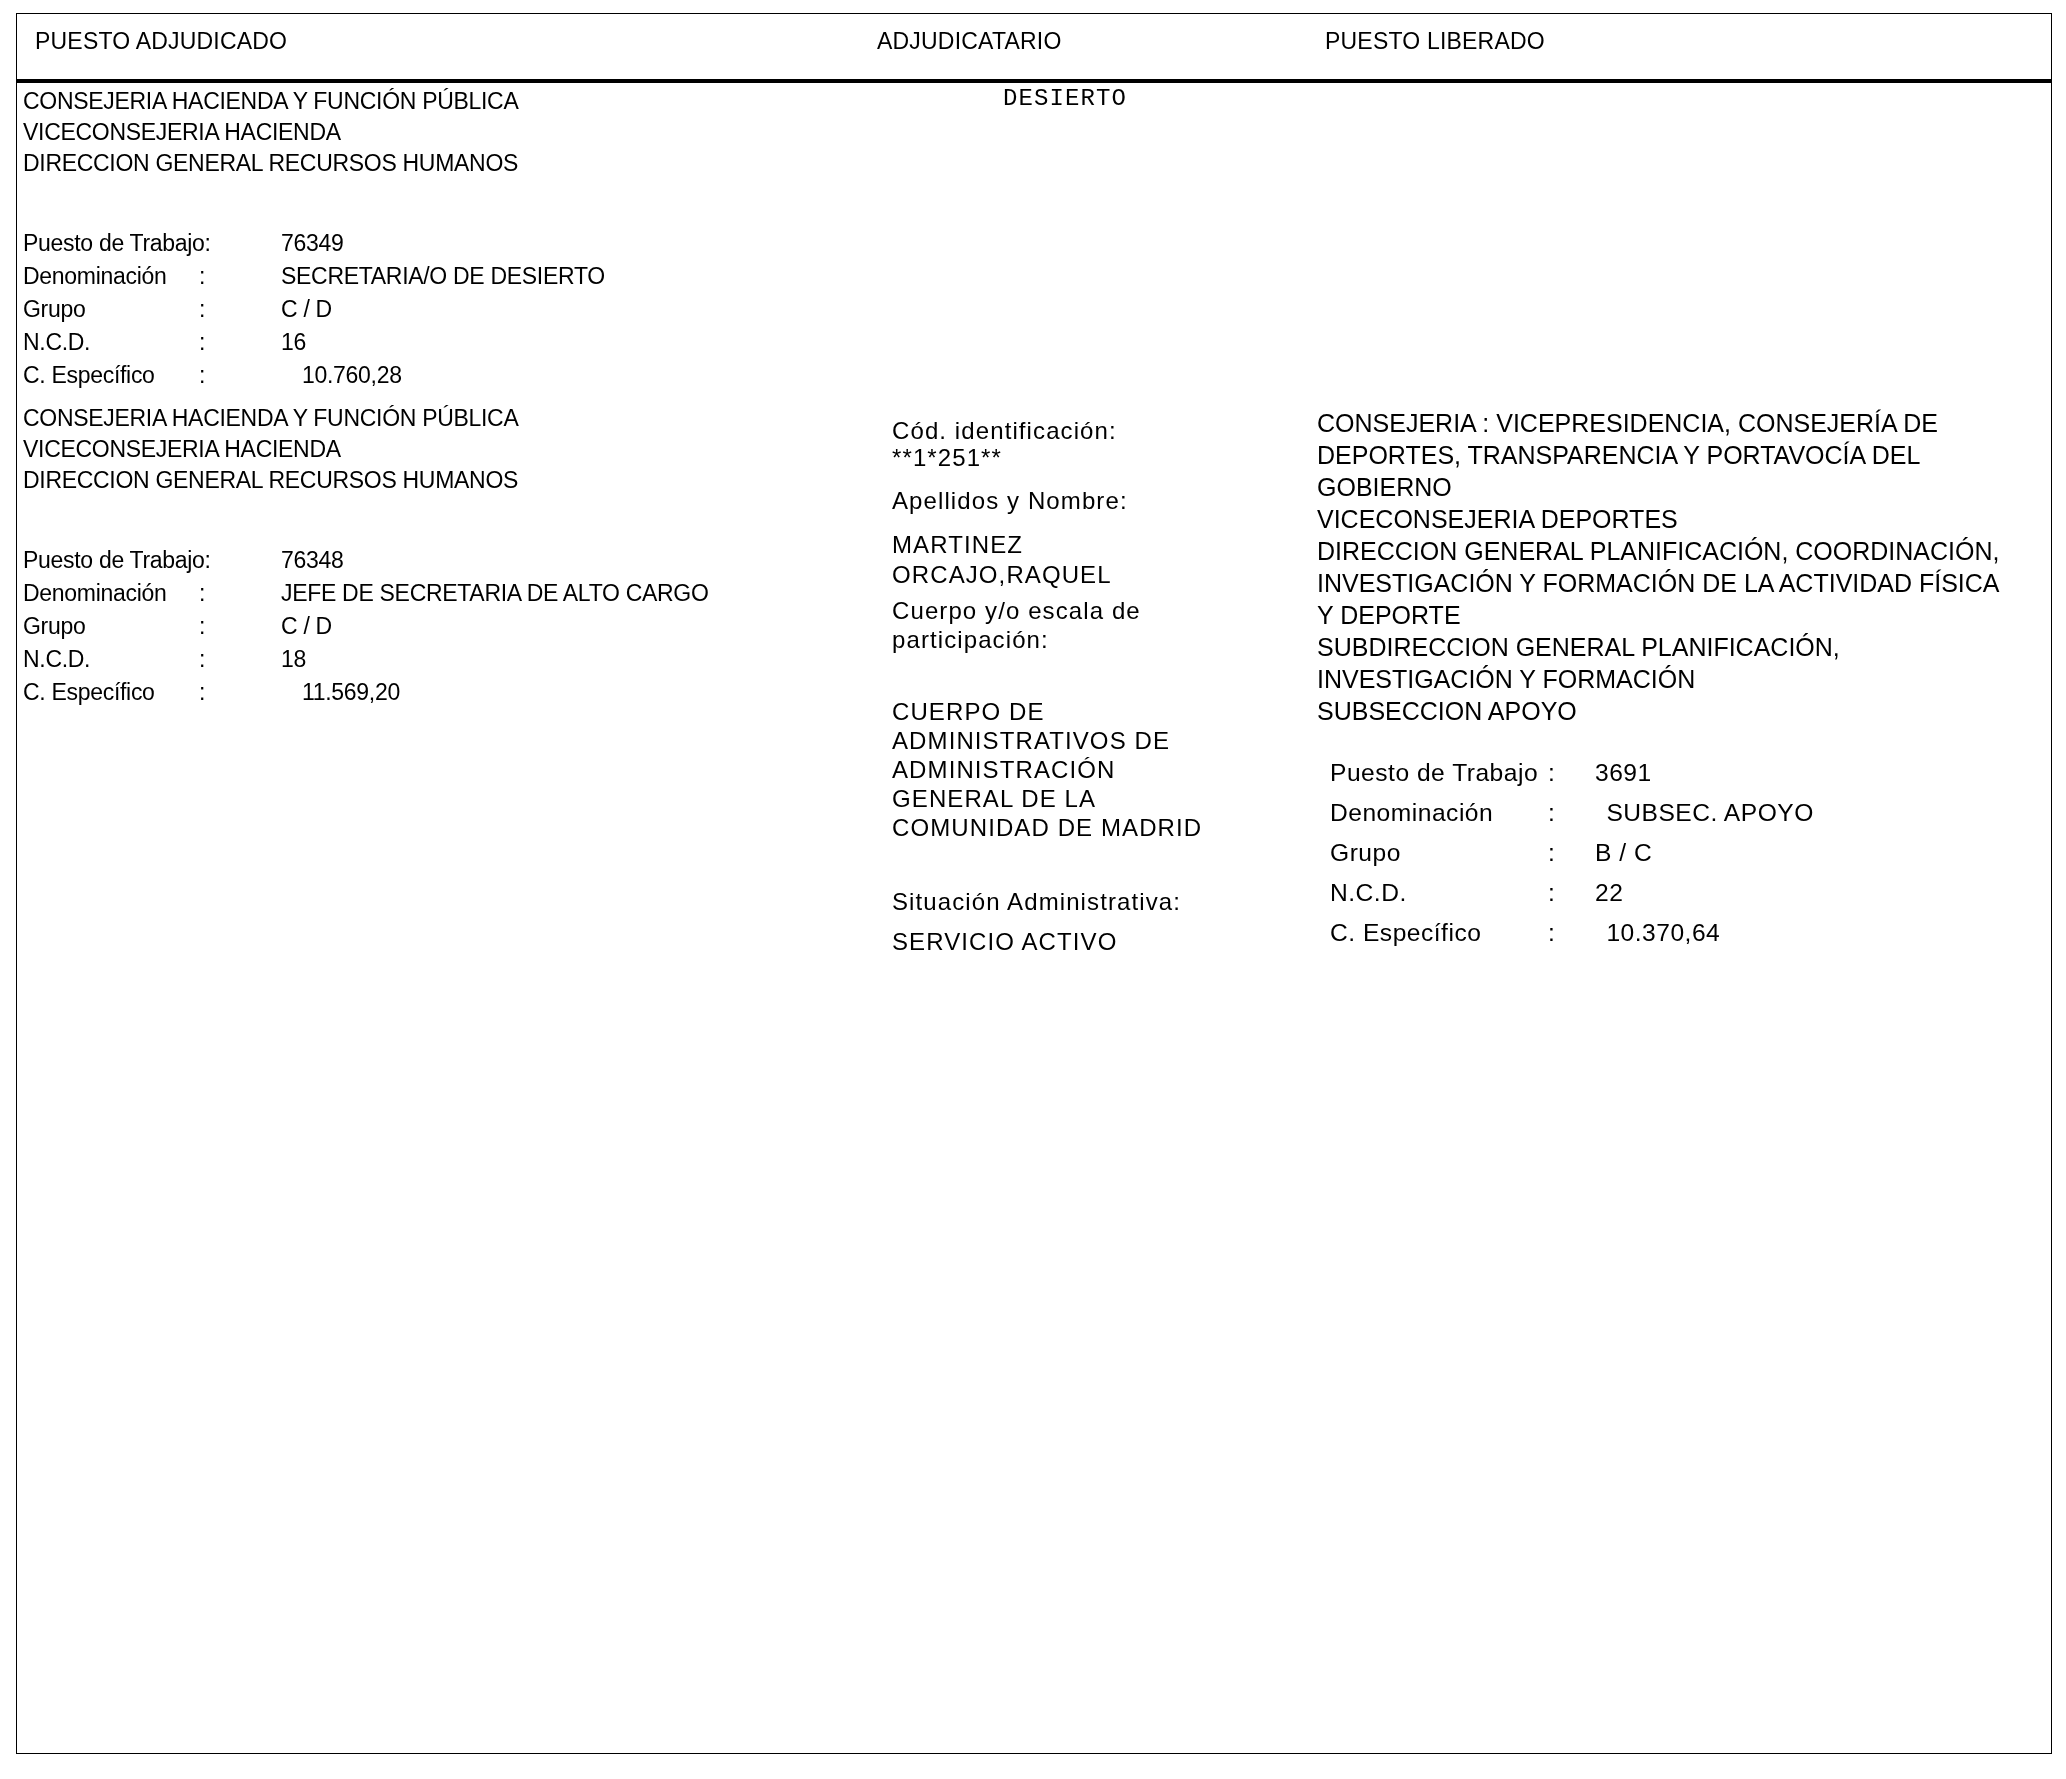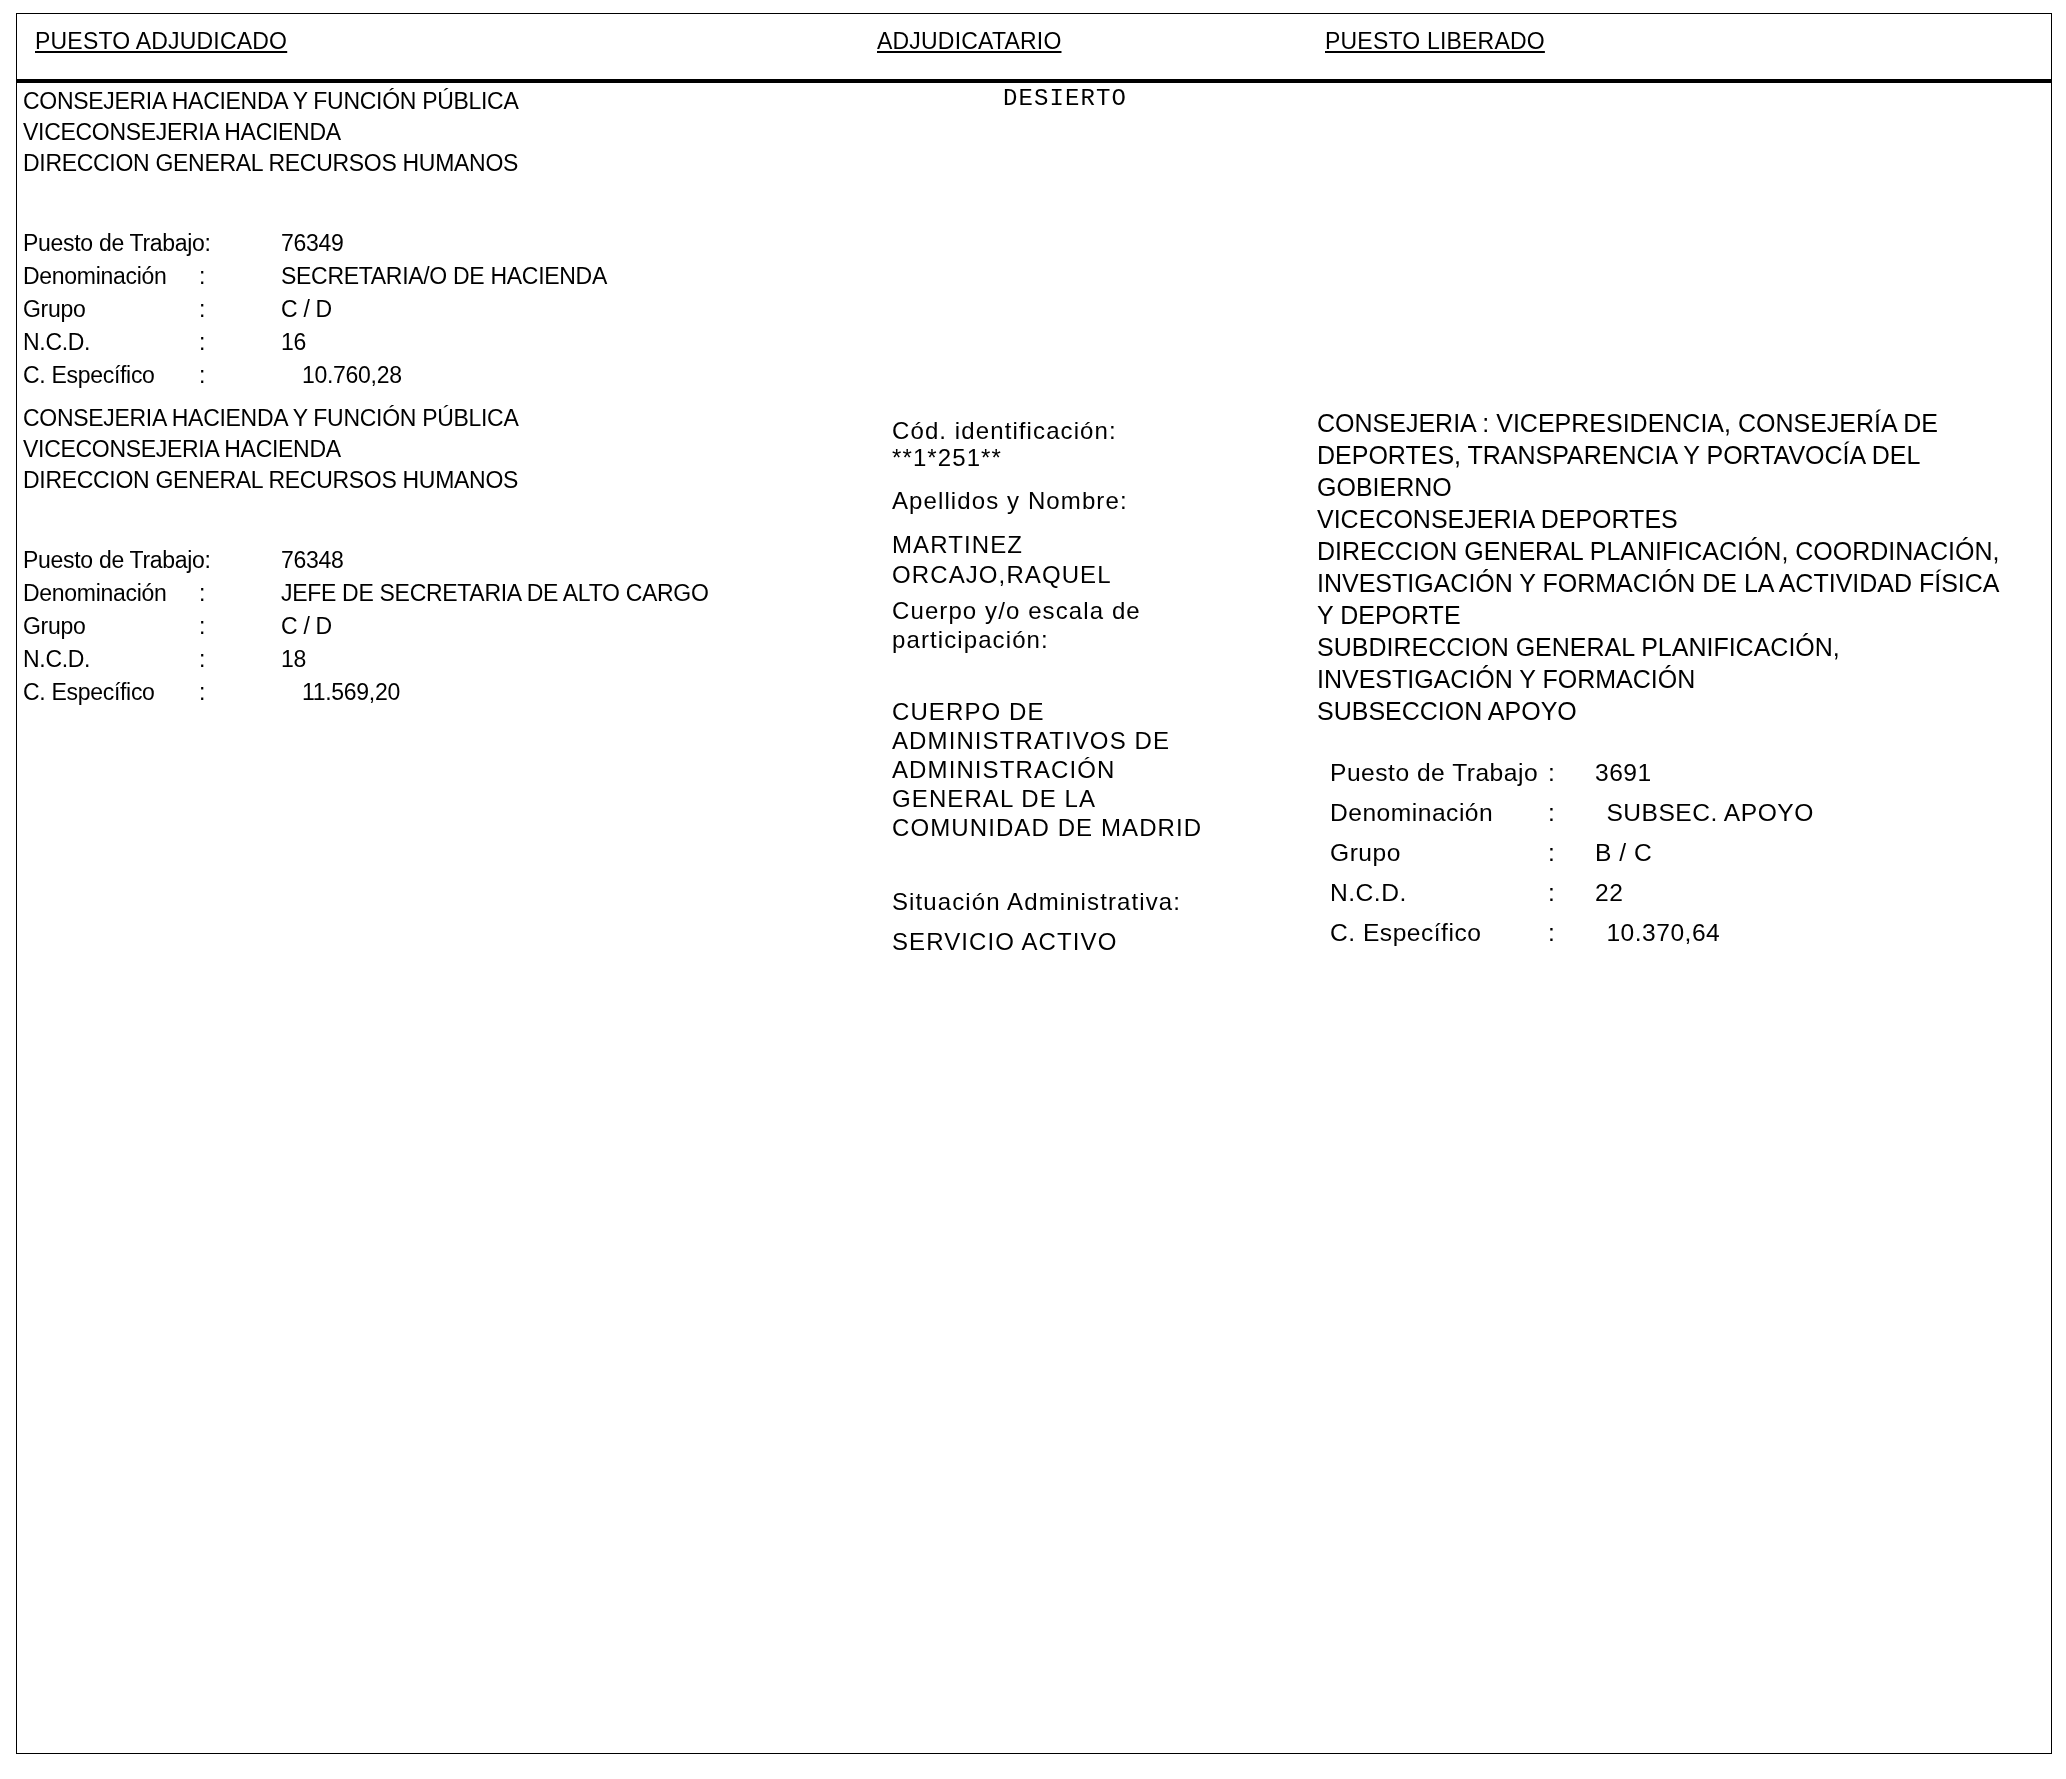--- a/index.html
+++ b/index.html
@@ -35,21 +35,20 @@
   }
   .t {
     position: absolute;
     white-space: pre;
   }
   
   .h {
     font-size: 23px;
     line-height: 23px;
     letter-spacing: 0.2px;
-    text-decoration: underline;
   }
   
   .c1org {
     font-size: 23px;
     line-height: 31px;
     letter-spacing: -0.3px;
   }
   .c1rows { position: absolute; }
   .frow {
     display: flex;
@@ -111,21 +110,21 @@
 
   <div class="c1rows" style="left:23px; top:227px;">
     <div class="frow">
       <span class="flabel">Puesto de Trabajo:</span>
       <span class="fcolon"></span>
       <span class="fvalue">76349</span>
     </div>
     <div class="frow">
       <span class="flabel">Denominación</span>
       <span class="fcolon">:</span>
-      <span class="fvalue">SECRETARIA/O DE HACIENDA</span>
+      <span class="fvalue">SECRETARIA/O DE DESIERTO</span>
     </div>
     <div class="frow">
       <span class="flabel">Grupo</span>
       <span class="fcolon">:</span>
       <span class="fvalue">C / D</span>
     </div>
     <div class="frow">
       <span class="flabel">N.C.D.</span>
       <span class="fcolon">:</span>
       <span class="fvalue">16</span>

